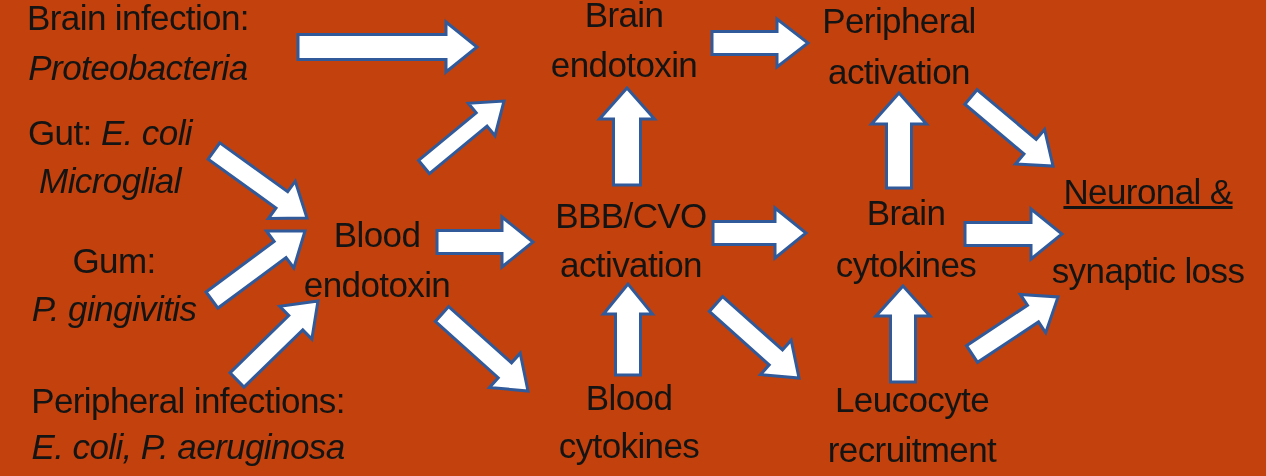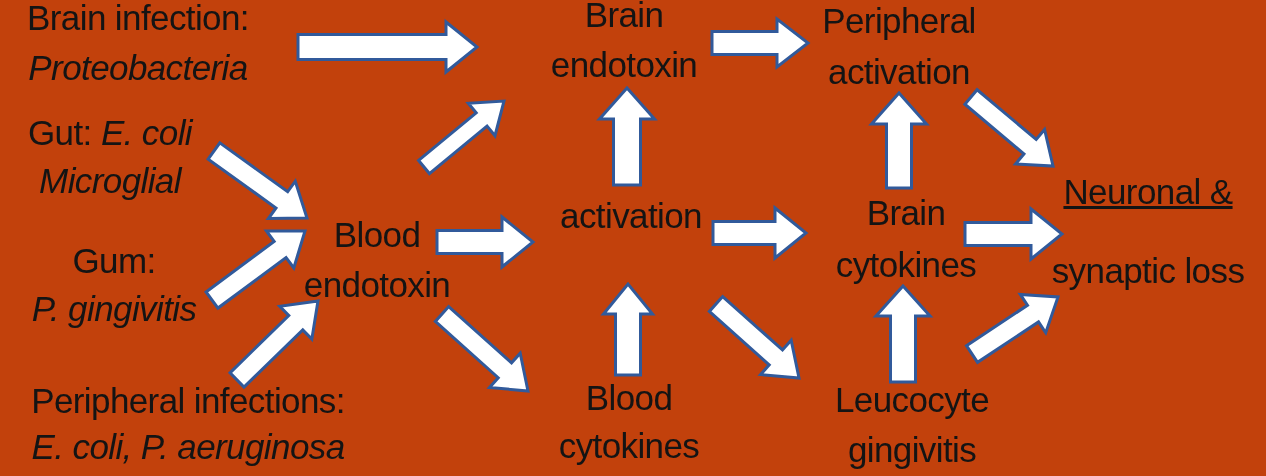--- a/index.html
+++ b/index.html
@@ -72,36 +72,37 @@
       </div>
       <div class="node" style="left: 377px; top: 210px; color: rgb(20, 20, 20);">
         <div class="line" style="height: 50px; line-height: 50px;"><span>Blood</span></div>
         <div class="line" style="height: 50px; line-height: 50px;"><span>endotoxin</span></div>
       </div>
       <div class="node" style="left: 624px; top: -10px; color: rgb(20, 20, 20);">
         <div class="line" style="height: 50px; line-height: 50px;"><span>Brain</span></div>
         <div class="line" style="height: 50px; line-height: 50px;"><span>endotoxin</span></div>
       </div>
       <div class="node" style="left: 631px; top: 191px; color: rgb(20, 20, 20);">
+        <div class="line" style="height: 49px; line-height: 49px;"><span>BBB/CVO</span></div>
         <div class="line" style="height: 49px; line-height: 49px;"><span>activation</span></div>
       </div>
       <div class="node" style="left: 629px; top: 374px; color: rgb(20, 20, 20);">
         <div class="line" style="height: 48px; line-height: 48px;"><span>Blood</span></div>
         <div class="line" style="height: 48px; line-height: 48px;"><span>cytokines</span></div>
       </div>
       <div class="node" style="left: 899px; top: -5px; color: rgb(20, 20, 20);">
         <div class="line" style="height: 51px; line-height: 51px;"><span>Peripheral</span></div>
         <div class="line" style="height: 51px; line-height: 51px;"><span>activation</span></div>
       </div>
       <div class="node" style="left: 906px; top: 187px; color: rgb(20, 20, 20);">
         <div class="line" style="height: 52px; line-height: 52px;"><span>Brain</span></div>
         <div class="line" style="height: 52px; line-height: 52px;"><span>cytokines</span></div>
       </div>
       <div class="node" style="left: 912px; top: 375px; color: rgb(20, 20, 20);">
         <div class="line" style="height: 50px; line-height: 50px;"><span>Leucocyte</span></div>
-        <div class="line" style="height: 50px; line-height: 50px;"><span>gingivitis</span></div>
+        <div class="line" style="height: 50px; line-height: 50px;"><span>recruitment</span></div>
       </div>
       <div class="node" style="left: 1148px; top: 152px; color: rgb(20, 20, 20);">
         <div class="line" style="height: 79px; line-height: 79px; text-decoration: underline;"><span>Neuronal &amp;</span></div>
         <div class="line" style="height: 79px; line-height: 79px;"><span>synaptic loss</span></div>
       </div>
     </div>
 </div>
 
 </body></html>

